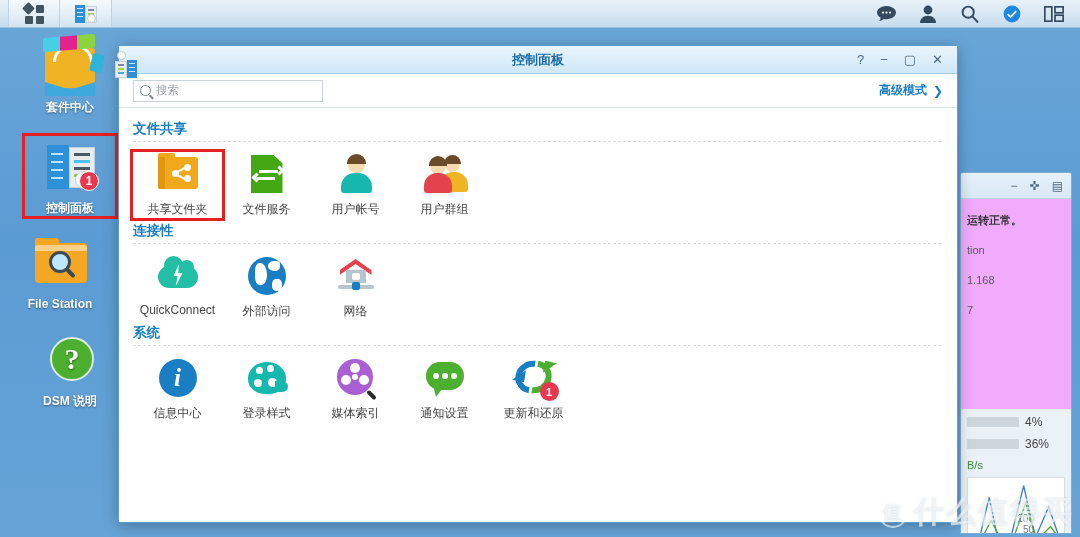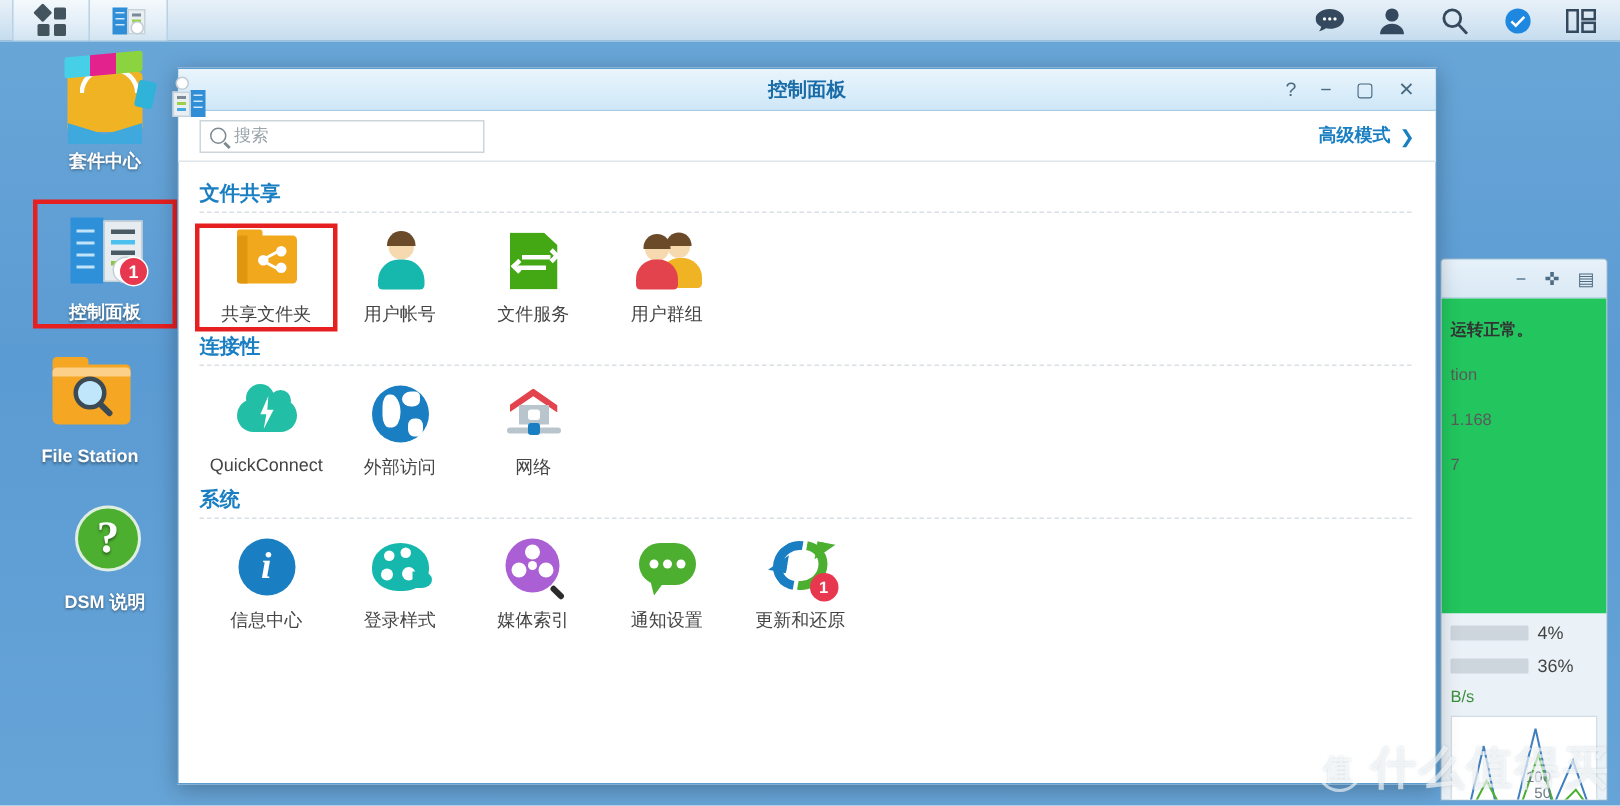--- a/index.html
+++ b/index.html
@@ -100,21 +100,21 @@
 
   
   #widget {
     position:absolute; right: 8px; top: 172px; width: 112px; height: 362px;
     background:#eef4f9; border:1px solid #7fadd0; border-radius:3px 3px 0 0;
     z-index: 10; overflow:hidden;
   }
   #widget .wbar { height: 26px; background: linear-gradient(180deg,#e7f1f9,#d9e9f5);
       display:flex; align-items:center; justify-content:flex-end; gap:12px; padding-right:8px; border-bottom:1px solid #bcd6e8; }
   #widget .wbtn { color:#4d6b82; font-size:12px; }
-  #widget .wbody { background:#22c55e; padding:6px 6px; height: 210px; font-size:11px; color:#5a5a5a; line-height: 30px; }
+  #widget .wbody { background:#f0abfc; padding:6px 6px; height: 210px; font-size:11px; color:#5a5a5a; line-height: 30px; }
   #widget .wbody .hl { color:#333; font-weight:bold; }
   #widget .wfoot { background:#eaf1f7; padding:6px; }
   .bar-row { display:flex; align-items:center; gap:6px; margin-bottom:8px; }
   .bar-track { width:52px; height:10px; background:#cdd6dd; border-radius:1px; }
   .bar-pct { font-size:12px; color:#444; }
   .netspeed { color:#3c8f3c; font-size:11px; margin-top:4px; }
   .graphbox { margin-top:6px; background:#fff; border:1px solid #d4dee6; height:66px; position:relative; }
 
   
   #cpwin {
@@ -372,36 +372,36 @@
               <b></b>
               <b></b>
               <b></b>
               <i></i>
               <i></i>
             </div>
         </div>
         <div class="nm">共享文件夹</div>
       </div>
       <div class="cp-item">
-        <div class="ic i-user">
-          <div class="head"></div>
-            <div class="hair"></div>
-            <div class="body"></div>
-        </div>
-        <div class="nm">用户帐号</div>
-      </div>
-      <div class="cp-item">
         <div class="ic i-fileservice">
           <div class="pg"></div>
             <div class="ar">
               <span class="h1"></span>
               <span class="h2"></span>
             </div>
         </div>
         <div class="nm">文件服务</div>
+      </div>
+      <div class="cp-item">
+        <div class="ic i-user">
+          <div class="head"></div>
+            <div class="hair"></div>
+            <div class="body"></div>
+        </div>
+        <div class="nm">用户帐号</div>
       </div>
       <div class="cp-item">
         <div class="ic i-usergroup">
           <div class="head2"></div>
             <div class="hair2"></div>
             <div class="body2"></div>
           <div class="headf"></div>
             <div class="hairf"></div>
             <div class="bodyf"></div>
         </div>

